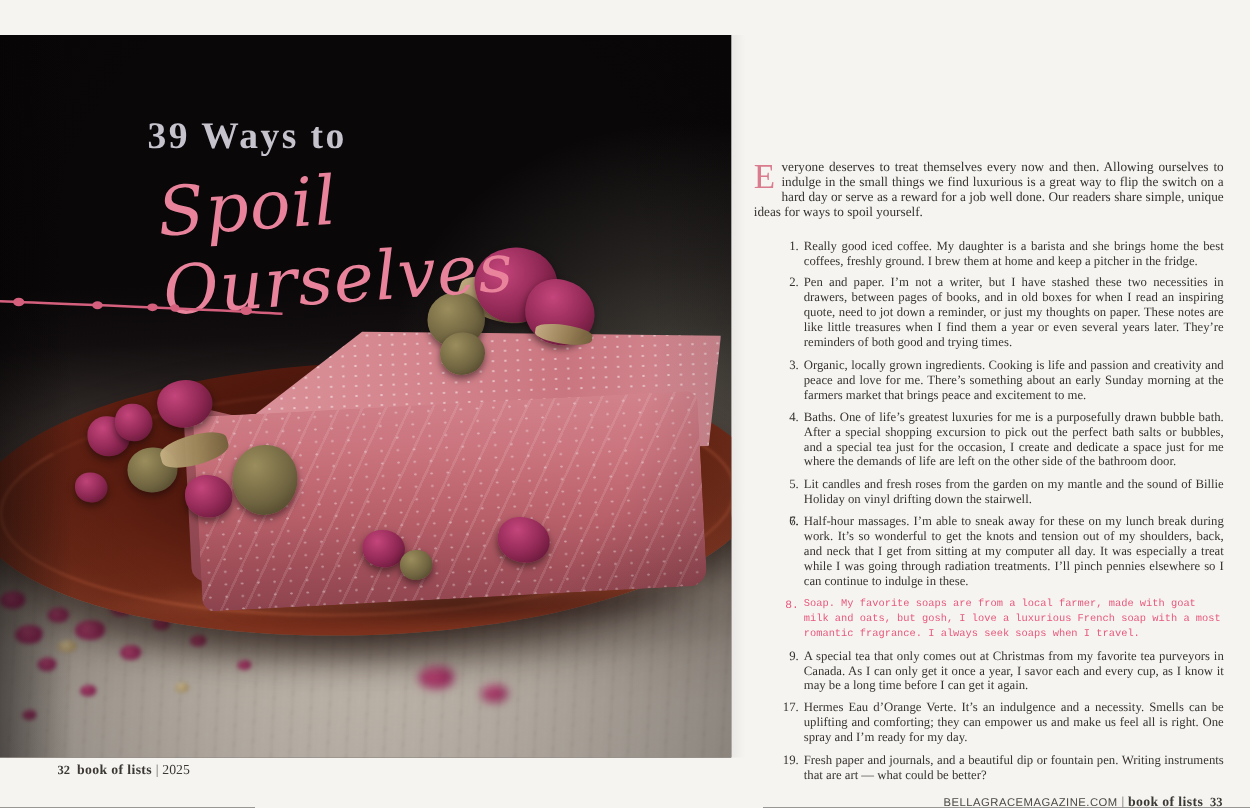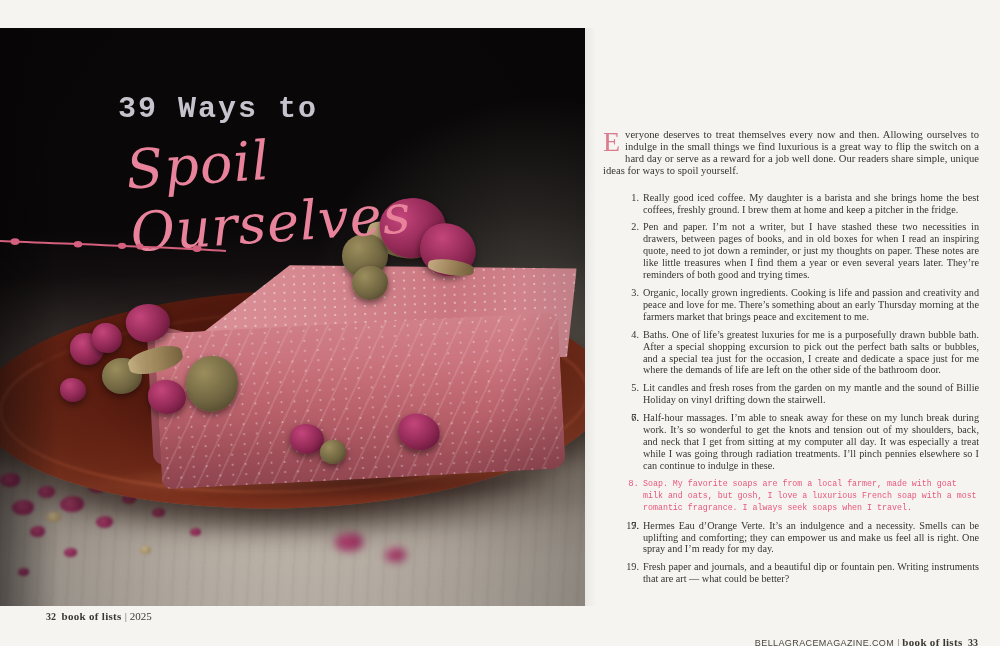--- a/index.html
+++ b/index.html
@@ -58,21 +58,21 @@
   .petal.m { background:radial-gradient(circle at 40% 35%, #c04a79, #94285a 70%); }
   .petal.t { background:radial-gradient(circle at 40% 35%, #d8c59c, #a8905f 75%); }
 
   .vignette { position:absolute; inset:0;
     background:
       linear-gradient(90deg, rgba(5,3,4,.45) 0%, transparent 10%),
       radial-gradient(ellipse at 50% 42%, transparent 55%, rgba(5,3,4,.32) 100%); }
 
   
   .title1 { position:absolute; left:118px; top:64px; font-size:30px; font-weight:600; letter-spacing:2px;
-    color:#c6c3cd; font-family:Liberation Mono, monospace; }
+    color:#c6c3cd; font-family:Liberation Serif, serif; }
   .title2 { position:absolute; left:128px; top:96px; width:420px; font-size:54px; font-style:italic; font-weight:400;
     color:#e8839b; transform:rotate(-4deg); font-family:"DejaVu Serif", serif; letter-spacing:1px; }
   .deco-line { position:absolute; left:0; top:206px; }
 
   
   .column { position:absolute; left:603px; top:129px; width:376px; color:#38342f; }
   .intro { font-size:10.6px; line-height:11.9px; text-align:justify; }
   .dropcap { float:left; font-size:28px; line-height:22px; padding:2px 5px 0 0; color:#da7b8e; font-weight:400; }
   .list { margin-top:15px; }
   .item { position:relative; padding-left:40px; margin-bottom:6px; font-size:10.2px; line-height:11.9px; text-align:justify; }
@@ -166,27 +166,27 @@
   </div>
 
   <div class="gutter"></div>
 
   <div class="column">
     <p class="intro"><span class="dropcap">E</span><span>veryone deserves to treat themselves every now and then. Allowing ourselves to indulge in the small things we find luxurious is a great way to flip the switch on a hard day or serve as a reward for a job well done. Our readers share simple, unique ideas for ways to spoil yourself.</span></p>
 
     <div class="list">
       <div class="item"><span class="num">1.</span><span>Really good iced coffee. My daughter is a barista and she brings home the best coffees, freshly ground. I brew them at home and keep a pitcher in the fridge.</span></div>
       <div class="item"><span class="num">2.</span><span>Pen and paper. I’m not a writer, but I have stashed these two necessities in drawers, between pages of books, and in old boxes for when I read an inspiring quote, need to jot down a reminder, or just my thoughts on paper. These notes are like little treasures when I find them a year or even several years later. They’re reminders of both good and trying times.</span></div>
-      <div class="item"><span class="num">3.</span><span>Organic, locally grown ingredients. Cooking is life and passion and creativity and peace and love for me. There’s something about an early Thursday morning at the farmers market that brings peace and excitement to me.</span></div>
+      <div class="item"><span class="num">3.</span><span>Organic, locally grown ingredients. Cooking is life and passion and creativity and peace and love for me. There’s something about an early Sunday morning at the farmers market that brings peace and excitement to me.</span></div>
       <div class="item"><span class="num">4.</span><span>Baths. One of life’s greatest luxuries for me is a purposefully drawn bubble bath. After a special shopping excursion to pick out the perfect bath salts or bubbles, and a special tea just for the occasion, I create and dedicate a space just for me where the demands of life are left on the other side of the bathroom door.</span></div>
       <div class="item"><span class="num">5.</span><span>Lit candles and fresh roses from the garden on my mantle and the sound of Billie Holiday on vinyl drifting down the stairwell.</span></div>
       <div class="item"><span class="num">6.</span></div>
       <div class="item"><span class="num">7.</span><span>Half-hour massages. I’m able to sneak away for these on my lunch break during work. It’s so wonderful to get the knots and tension out of my shoulders, back, and neck that I get from sitting at my computer all day. It was especially a treat while I was going through radiation treatments. I’ll pinch pennies elsewhere so I can continue to indulge in these.</span></div>
       <div class="item accent"><span class="num">8.</span><span>Soap. My favorite soaps are from a local farmer, made with goat milk and oats, but gosh, I love a luxurious French soap with a most romantic fragrance. I always seek soaps when I travel.</span></div>
-      <div class="item"><span class="num">9.</span></div>
+      <div class="item"><span class="num">9.</span><span>A special tea that only comes out at Christmas from my favorite tea purveyors in Canada. As I can only get it once a year, I savor each and every cup, as I know it may be a long time before I can get it again.</span></div>
       <div class="item"><span class="num">17.</span><span>Hermes Eau d’Orange Verte. It’s an indulgence and a necessity. Smells can be uplifting and comforting; they can empower us and make us feel all is right. One spray and I’m ready for my day.</span></div>
       <div class="item"><span class="num">19.</span><span>Fresh paper and journals, and a beautiful dip or fountain pen. Writing instruments that are art — what could be better?</span></div>
 
     </div>
   </div>
 
   <div class="footer-left">
     <span class="pgnum">32</span>&nbsp;
     <span class="fl-label">book of lists</span><span class="pipe">|</span><span>2025</span>
   </div>

